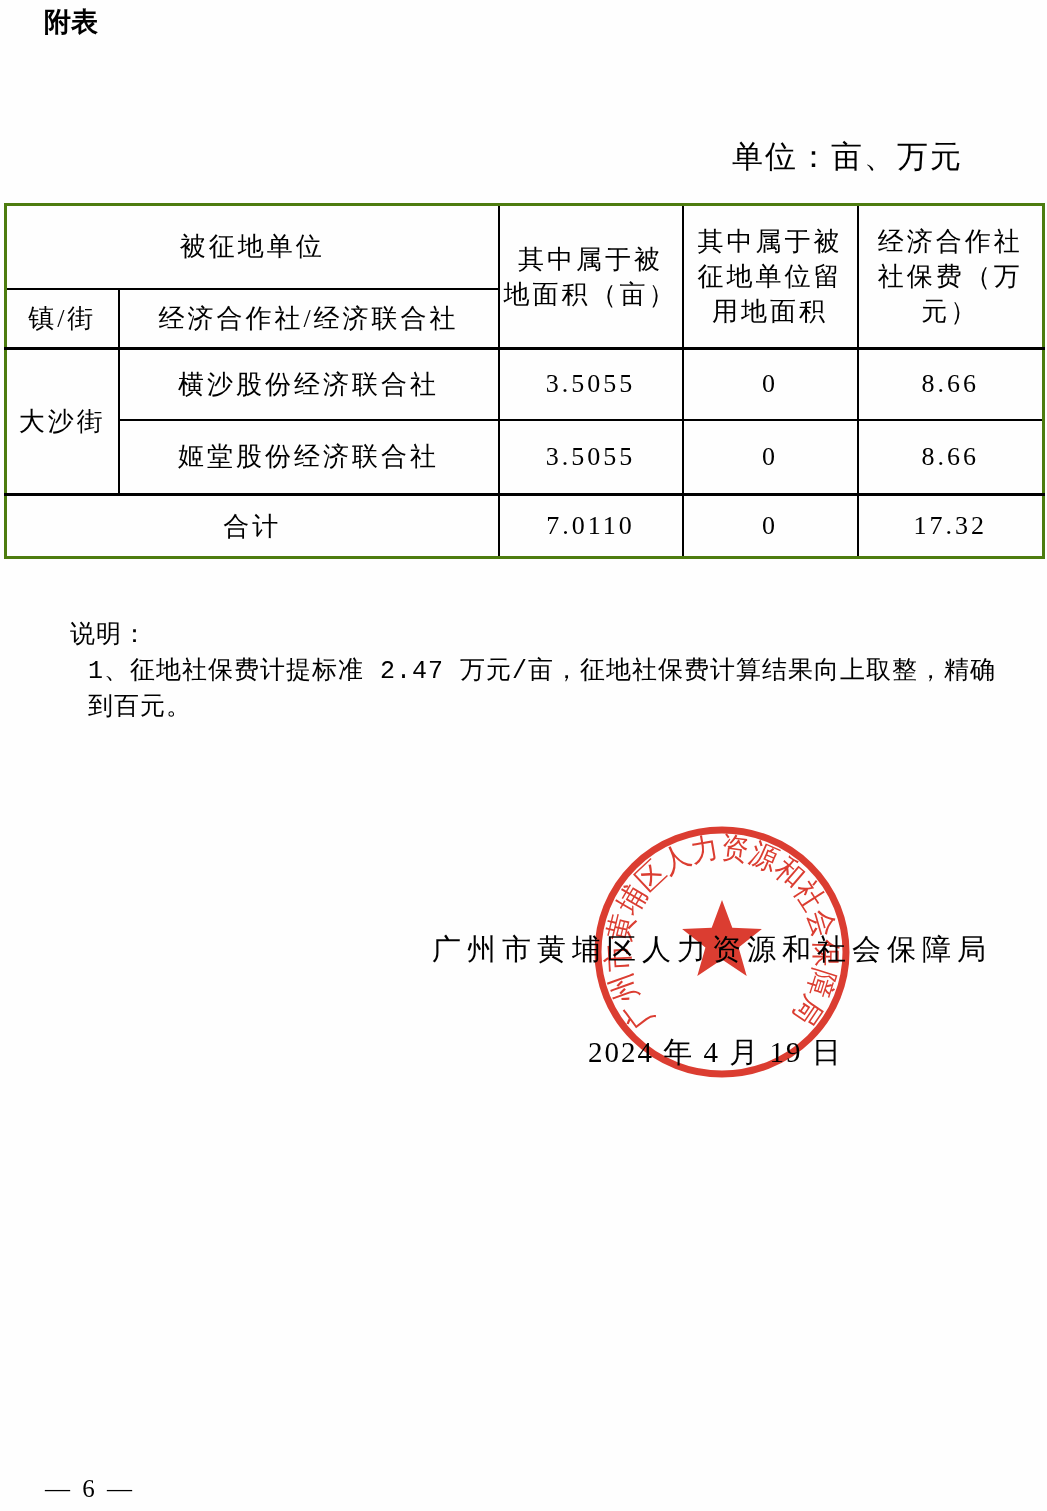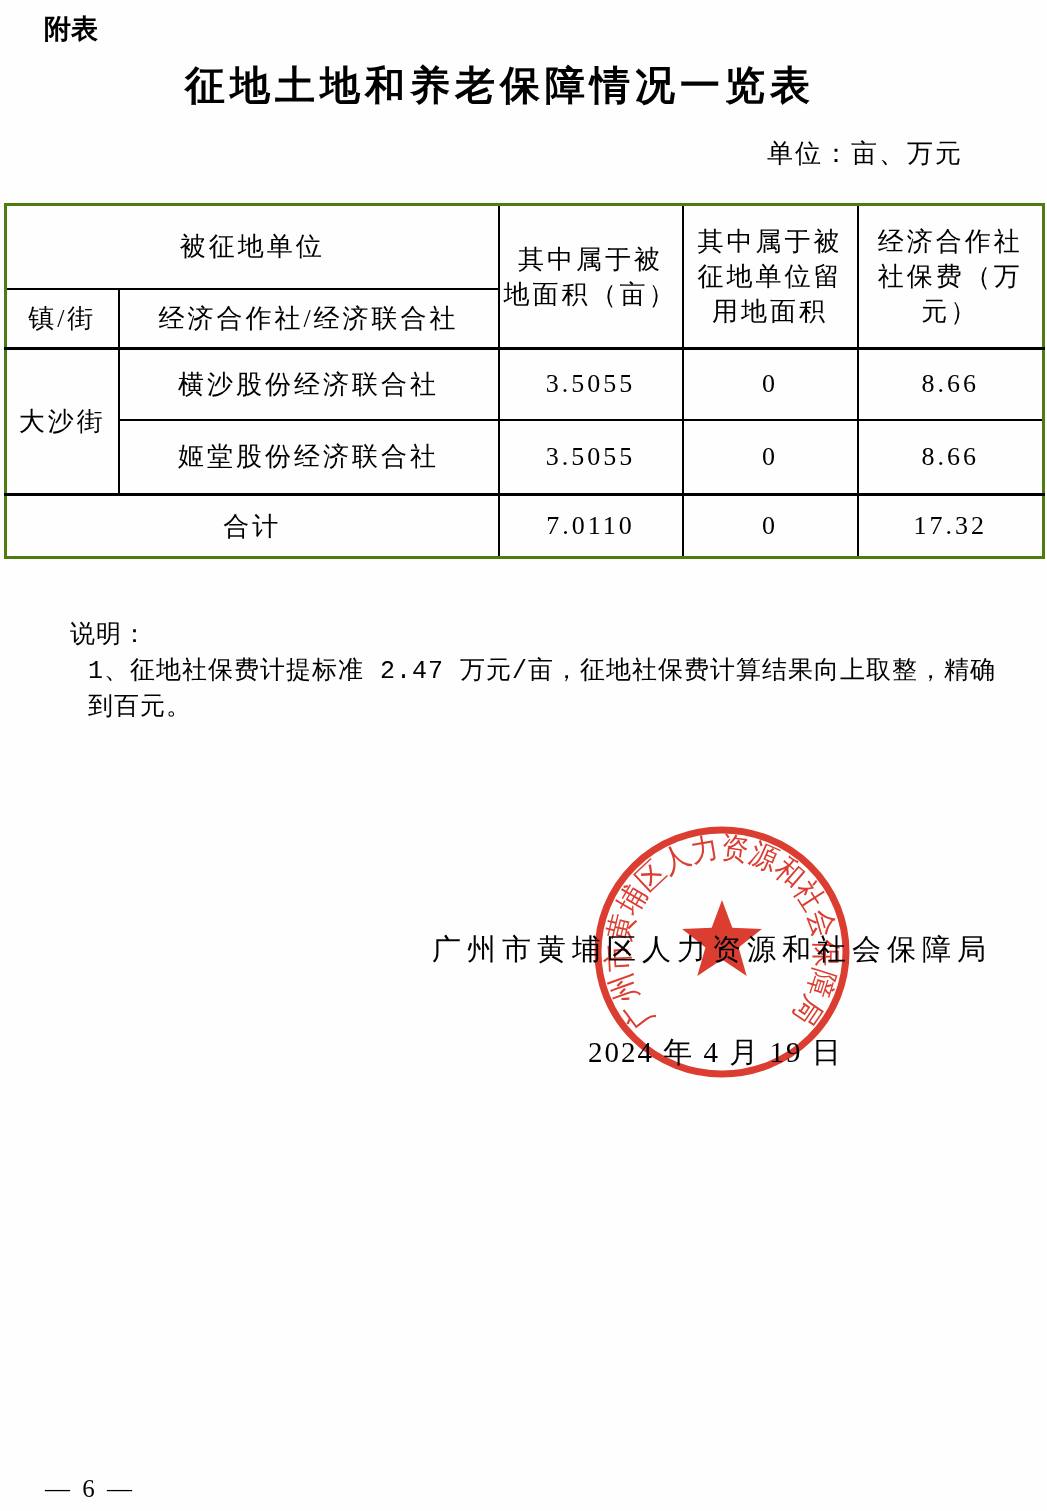--- a/index.html
+++ b/index.html
@@ -6,32 +6,32 @@
   .page{
     position:relative;
     width:1047px;height:1511px;
     margin:0 auto;
     background:#fefefe;
     font-family:"Liberation Serif","DejaVu Serif",serif;
     color:#000;
     overflow:hidden;
   }
   .attachment-label{
-    position:absolute;left:44px;top:11px;
+    position:absolute;left:44px;top:4px;
     font-family:"DejaVu Sans","Liberation Sans",sans-serif;
     font-weight:bold;font-size:27px;
   }
   .doc-title{
     position:absolute;left:0;top:58px;width:1000px;
     text-align:center;
     font-weight:bold;font-size:40px;letter-spacing:5px;
   }
   .unit-note{
     position:absolute;right:84px;top:136px;
-    font-size:26px;letter-spacing:2px;text-align:center;
+    font-size:31px;letter-spacing:2px;text-align:center;
   }
   table.main-table{
     position:absolute;left:4px;top:203px;
     width:1038px;
     border-collapse:collapse;table-layout:fixed;
   }
   table.main-table td{
     border:2px solid #000;
     text-align:center;vertical-align:middle;
     font-size:26px;
@@ -69,21 +69,20 @@
     font-size:25px;letter-spacing:3px;
   }
 </style>
 </head>
 <body>
 
 <div class="page">
 
   <div class="attachment-label">附表</div>
 
-  <div class="doc-title">征地土地和养老保障情况一览表</div>
 
   <div class="unit-note">单位：亩、万元</div>
 
   <table class="main-table">
     <colgroup>
       <col style="width:113px">
         <col style="width:380px">
         <col style="width:184px">
         <col style="width:175px">
         <col style="width:186px">

